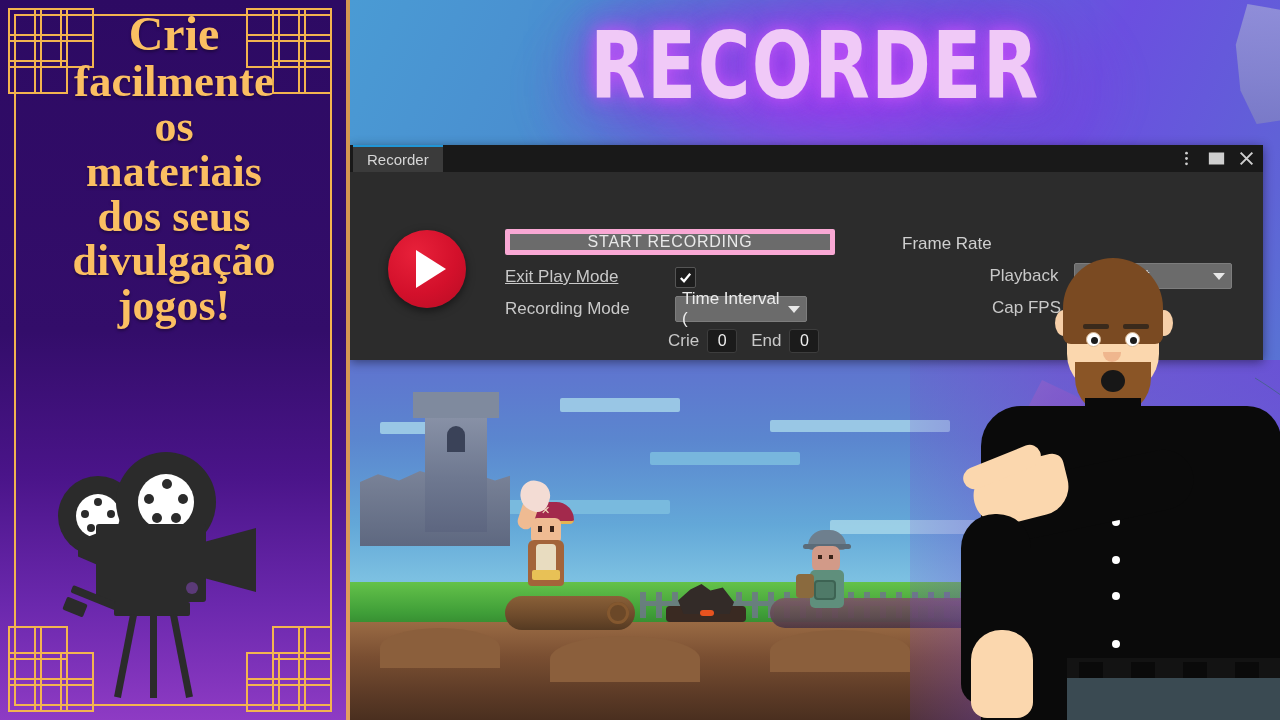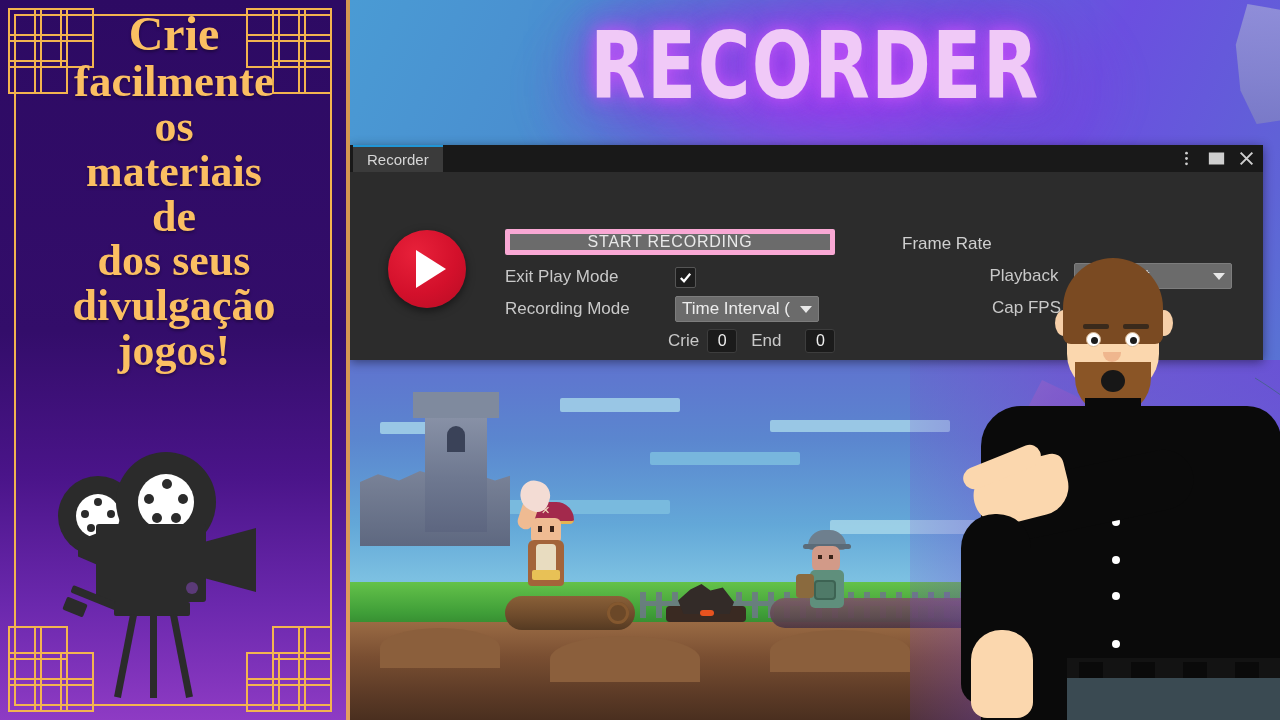--- a/index.html
+++ b/index.html
@@ -420,42 +420,42 @@
       <div class="play-btn">
         <div class="play-tri"></div>
       </div>
 
       <div class="col-left">
         <div class="btn-record">
           <span>START RECORDING</span>
         </div>
 
         <div class="frow" style="margin-top:6px;">
-          <span class="flabel" style="width:170px;">Exit Play Mode</span>
+          <span class="flabel" style="width:170px;text-decoration:underline;">Exit Play Mode</span>
           <div class="checkbox">
             <svg viewBox="0 0 16 16">
                 <path d="M3 8.5 6.4 12 13 4"></path>
               </svg>
           </div>
         </div>
 
         <div class="frow">
           <span class="flabel" style="width:170px;">Recording Mode</span>
-          <div class="dropdown" style="width:144px;">
+          <div class="dropdown" style="width:132px;">
             <span>Time Interval (</span>
             <i class="caret"></i>
           </div>
         </div>
 
         <div class="frow" style="padding-left:163px;">
           <span class="flabel" style="margin-right:8px;">Crie</span>
           <div class="numfield">
             <span>0</span>
           </div>
-          <span class="flabel" style="margin:0 24px 0 14px;text-align:center;">End</span>
+          <span class="flabel" style="margin:0 8px 0 14px;text-align:center;">End</span>
           <div class="numfield">
             <span>0</span>
           </div>
         </div>
       </div>
 
       <div class="col-right">
         <div class="grow">
           <span class="glabel section">Frame Rate</span>
         </div>
@@ -564,21 +564,20 @@
       <span class="sq" style="right:0;bottom:26px;width:34px;height:34px;"></span>
       <span class="sq" style="right:26px;bottom:52px;width:34px;height:34px;"></span>
       <span class="sq" style="right:0;bottom:52px;width:34px;height:34px;"></span>
     </div>
 
     <div class="promo-text">
       <div class="l1">Crie</div>
       <div class="l2">facilmente</div>
       <div>os</div>
       <div>materiais</div>
-      <div>de</div>
       <div>dos seus</div>
       <div>divulgação</div>
       <div>jogos!</div>
     </div>
 
     <div class="camera">
       <div class="cam-reel" style="left:0;top:28px;width:80px;height:80px;">
         <div class="hub" style="left:18px;top:18px;width:44px;height:44px;">
           <i style="left:18px;top:4px;width:8px;height:8px;"></i>
           <i style="left:5px;top:16px;width:8px;height:8px;"></i>

